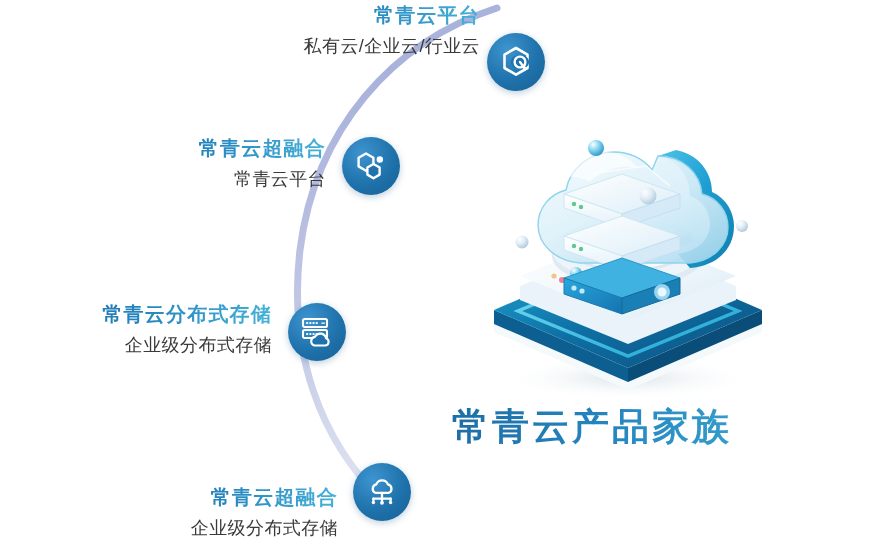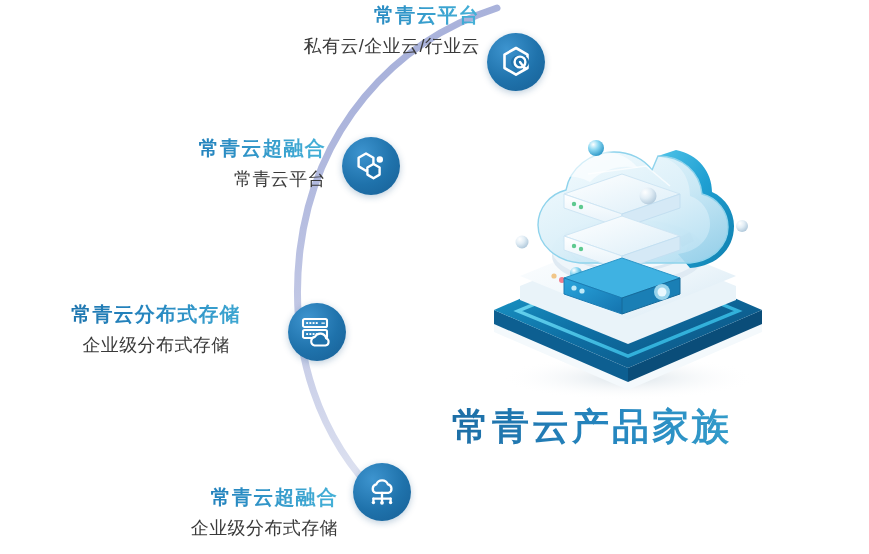--- a/index.html
+++ b/index.html
@@ -64,21 +64,21 @@
   }
 
   
   #node-platform .node-icon { left: 487px; top: 33px; }
   #node-platform .node-text { left: 258px; top: 4px; width: 222px; text-align: right; }
 
   #node-desktop .node-icon  { left: 342px; top: 137px; }
   #node-desktop .node-text  { left: 110px; top: 137px; width: 216px; text-align: right; }
 
   #node-storage .node-icon  { left: 288px; top: 303px; }
-  #node-storage .node-text  { left: 40px; top: 303px; width: 232px; text-align: center; }
+  #node-storage .node-text  { left: 40px; top: 303px; width: 232px; text-align: right; }
 
   #node-hci .node-icon      { left: 353px; top: 463px; }
   #node-hci .node-text      { left: 130px; top: 466px; width: 208px; text-align: right; margin-top: 20px; }
 
   #node-desktop .node-sub,
   #node-platform .node-sub,
   #node-storage .node-sub,
   #node-hci .node-sub { margin-top: 8px; }
 
   

